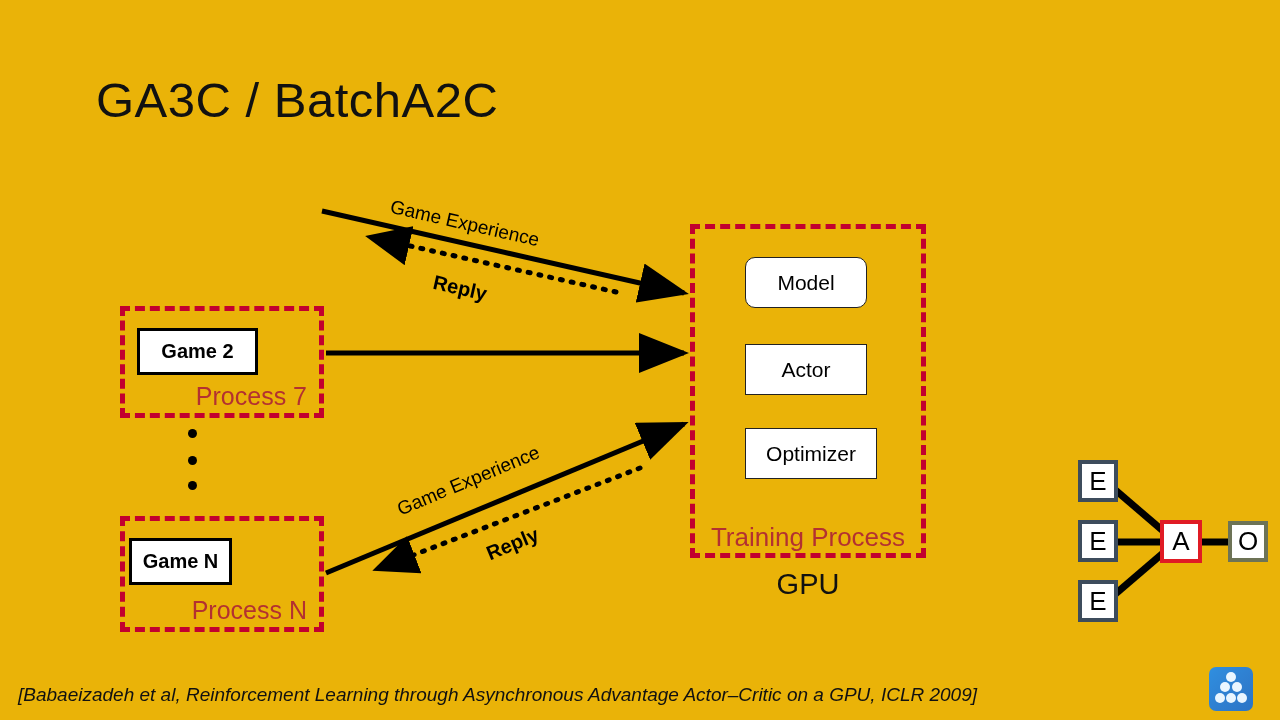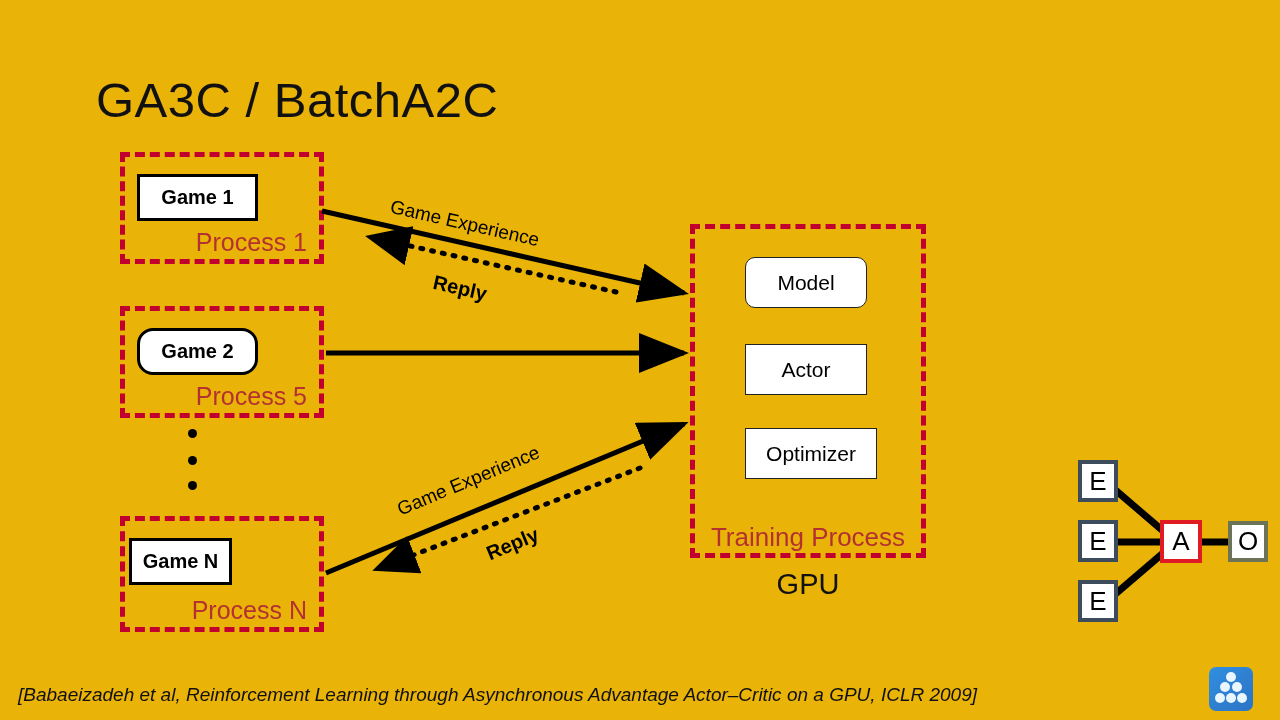--- a/index.html
+++ b/index.html
@@ -177,28 +177,24 @@
     background: linear-gradient(135deg, #2f8fe0 0%, #2f7fd0 55%, #2a74c6 100%);
   }
 </style>
 </head>
 <body>
 
 <div id="slide">
 
   <div id="title">GA3C / BatchA2C</div>
 
-  <div class="proc-box" style="left:120px; top:152px; width:204px; height:112px;">
-    <div class="game-box" style="left:12px; top:17px; width:121px; height:47px;">Game 1</div>
-    <div class="proc-label">Process 1</div>
-  </div>
 
   <div class="proc-box" style="left:120px; top:306px; width:204px; height:112px;">
-    <div class="game-box" style="left:12px; top:17px; width:121px; height:47px;border-radius:16px;">Game 2</div>
-    <div class="proc-label">Process 5</div>
+    <div class="game-box" style="left:12px; top:17px; width:121px; height:47px;">Game 2</div>
+    <div class="proc-label">Process 7</div>
   </div>
 
   <div class="vdot" style="left:188px; top:429px;"></div>
   <div class="vdot" style="left:188px; top:456px;"></div>
   <div class="vdot" style="left:188px; top:481px;"></div>
 
   <div class="proc-box" style="left:120px; top:516px; width:204px; height:116px;">
     <div class="game-box" style="left:4px; top:17px; width:103px; height:47px;">Game N</div>
     <div class="proc-label">Process N</div>
   </div>

